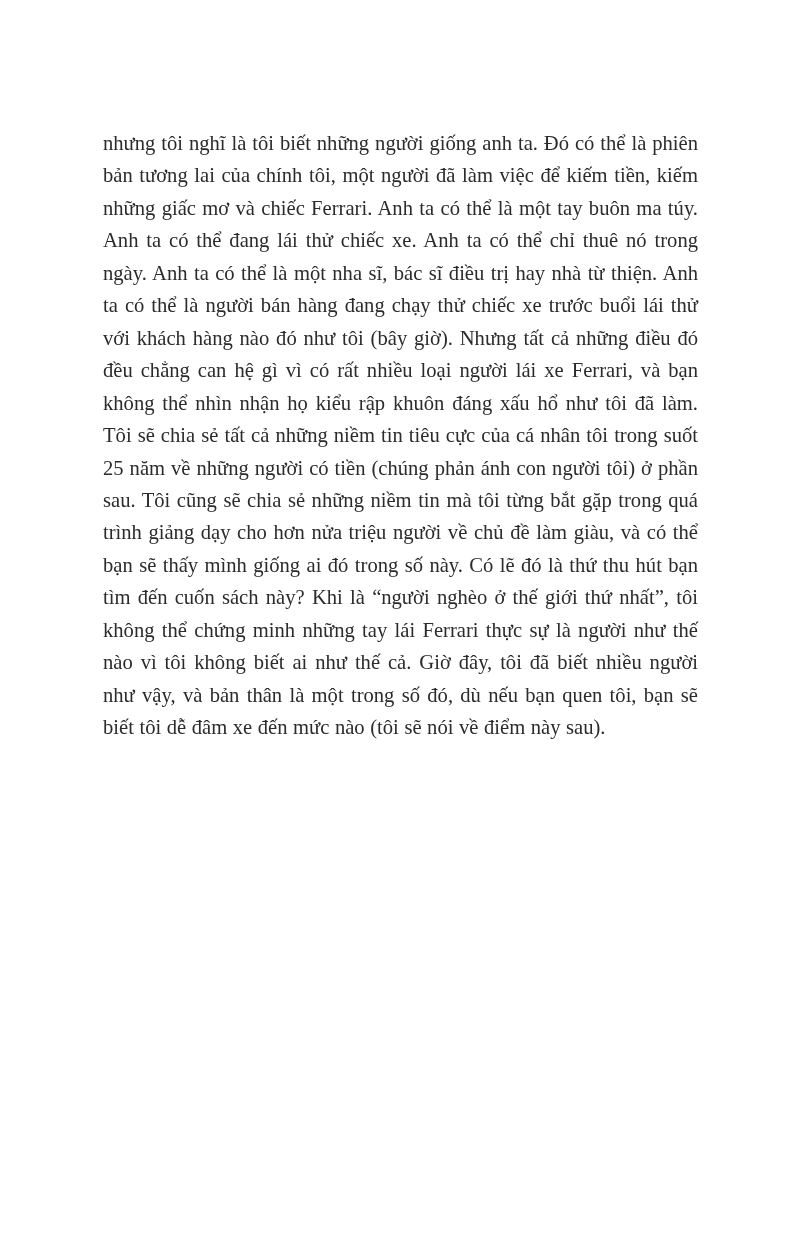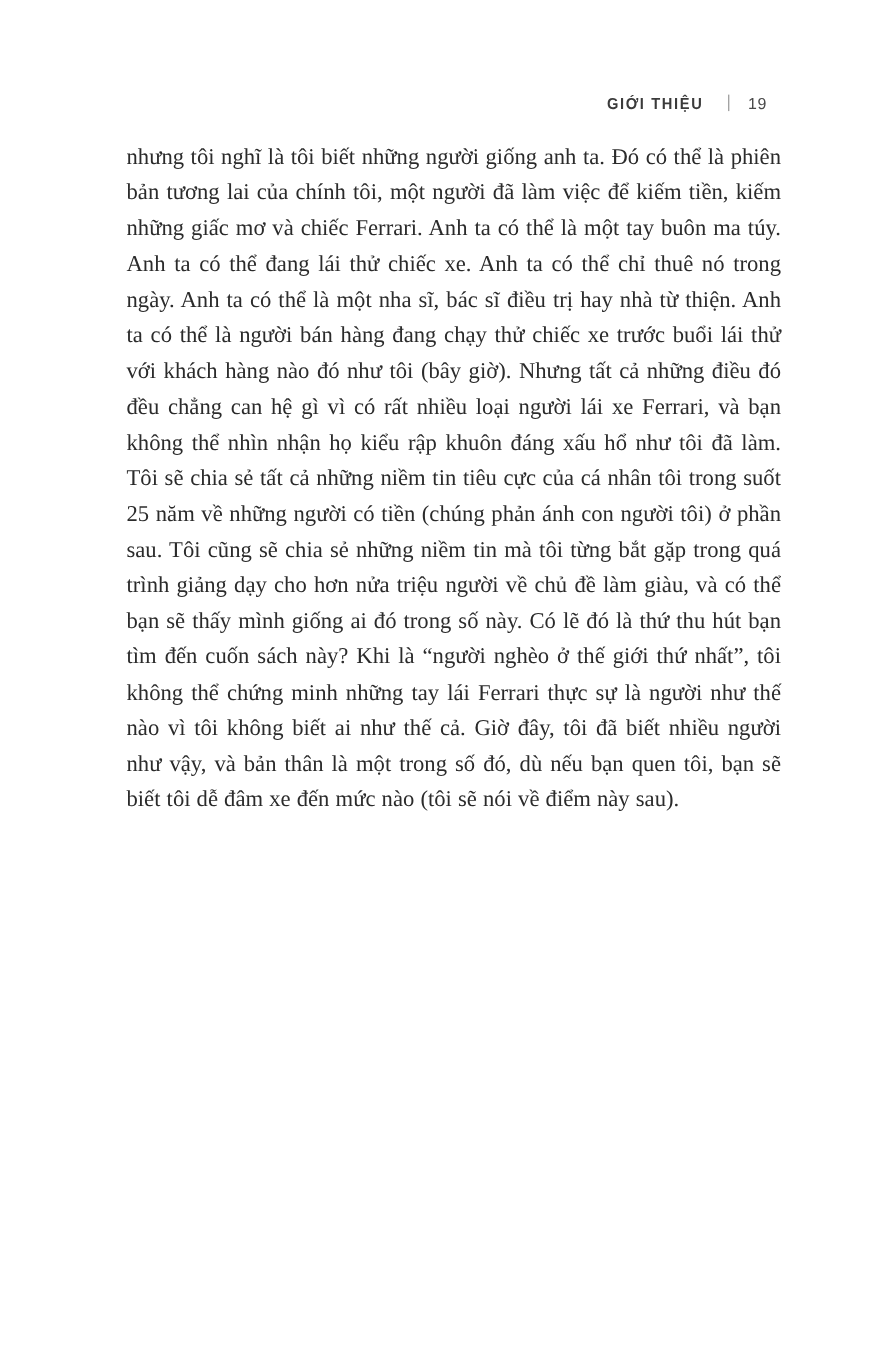--- a/index.html
+++ b/index.html
@@ -57,43 +57,38 @@
     font-size: 14.5px;
     letter-spacing: 0.4px;
     color: #4a4a4a;
     white-space: nowrap;
   }
 
   
   .text-block {
     position: absolute;
     top: 127px;
-    left: 115px;
+    left: 103px;
     width: 595px;
   }
   .body-paragraph {
     margin: 0;
     font-family: "Liberation Serif", "DejaVu Serif", serif;
     font-size: 20.6px;
     line-height: 32.45px;
     color: #2b2b2b;
     text-align: justify;
     text-justify: inter-word;
     hyphens: none;
     word-spacing: 0.02em;
   }
 </style>
 </head>
 <body>
 
 <div class="page">
 
-  <div class="running-head">
-    <span class="running-head-title">GIỚI THIỆU</span>
-    <span class="running-head-sep"></span>
-    <span class="running-head-folio">19</span>
-  </div>
 
   <div class="text-block">
     <p class="body-paragraph">nhưng tôi nghĩ là tôi biết những người giống anh ta. Đó có thể là phiên bản tương lai của chính tôi, một người đã làm việc để kiếm tiền, kiếm những giấc mơ và chiếc Ferrari. Anh ta có thể là một tay buôn ma túy. Anh ta có thể đang lái thử chiếc xe. Anh ta có thể chỉ thuê nó trong ngày. Anh ta có thể là một nha sĩ, bác sĩ điều trị hay nhà từ thiện. Anh ta có thể là người bán hàng đang chạy thử chiếc xe trước buổi lái thử với khách hàng nào đó như tôi (bây giờ). Nhưng tất cả những điều đó đều chẳng can hệ gì vì có rất nhiều loại người lái xe Ferrari, và bạn không thể nhìn nhận họ kiểu rập khuôn đáng xấu hổ như tôi đã làm. Tôi sẽ chia sẻ tất cả những niềm tin tiêu cực của cá nhân tôi trong suốt 25 năm về những người có tiền (chúng phản ánh con người tôi) ở phần sau. Tôi cũng sẽ chia sẻ những niềm tin mà tôi từng bắt gặp trong quá trình giảng dạy cho hơn nửa triệu người về chủ đề làm giàu, và có thể bạn sẽ thấy mình giống ai đó trong số này. Có lẽ đó là thứ thu hút bạn tìm đến cuốn sách này? Khi là “người nghèo ở thế giới thứ nhất”, tôi không thể chứng minh những tay lái Ferrari thực sự là người như thế nào vì tôi không biết ai như thế cả. Giờ đây, tôi đã biết nhiều người như vậy, và bản thân là một trong số đó, dù nếu bạn quen tôi, bạn sẽ biết tôi dễ đâm xe đến mức nào (tôi sẽ nói về điểm này sau).</p>
   </div>
 
 </div>
 
 </body></html>

